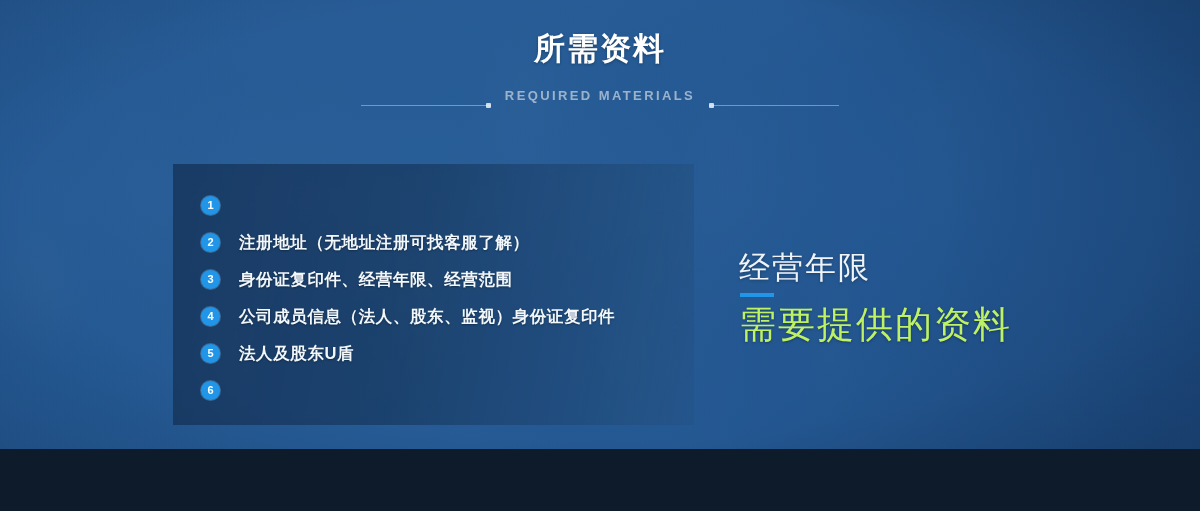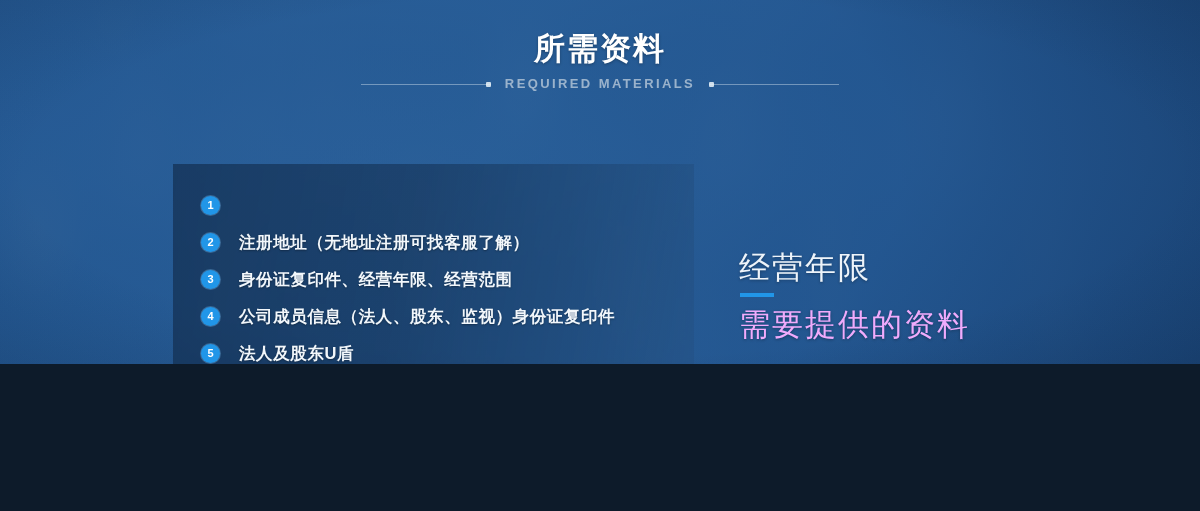--- a/index.html
+++ b/index.html
@@ -8,21 +8,21 @@
     padding: 0;
     background: #0d1b2a;
   }
   body {
     font-family: "Liberation Sans", "DejaVu Sans", sans-serif;
   }
 
   .banner {
     position: relative;
     width: 1200px;
-    height: 364px;
+    height: 449px;
     overflow: hidden;
     background: #2d5d93;
   }
 
   
   .bg-photo {
     position: absolute;
     inset: -40px;
     filter: blur(14px);
     opacity: 1;
@@ -102,24 +102,24 @@
   .header-title {
     font-size: 31px;
     font-weight: bold;
     color: #ffffff;
     letter-spacing: 2px;
     line-height: 38px;
     text-shadow: 0 1px 3px rgba(0,0,0,0.30);
   }
   .header-sub-row {
     position: relative;
-    margin-top: 6px;
+    margin-top: 18px;
     height: 20px;
     display: flex;
-    align-items: center;
+    align-items: flex-end;
     justify-content: center;
   }
   .header-subtitle {
     font-size: 13px;
     font-weight: bold;
     color: rgba(226,232,238,0.62);
     letter-spacing: 2.4px;
     line-height: 20px;
     white-space: nowrap;
   }
@@ -208,22 +208,22 @@
     white-space: nowrap;
     text-shadow: 0 1px 3px rgba(0,0,0,0.30);
   }
   .headline-rule {
     width: 34px;
     height: 4px;
     background: #2196e8;
     margin: 4px 0 7px 1px;
   }
   .headline-line2 {
-    font-size: 31px;
-    color: #f0abfc;
+    font-size: 37px;
+    color: #bef264;
     letter-spacing: 2px;
     line-height: 42px;
     white-space: nowrap;
     text-shadow: 0 1px 3px rgba(0,0,0,0.30);
   }
 </style>
 </head>
 <body>
 
 <div class="banner">

